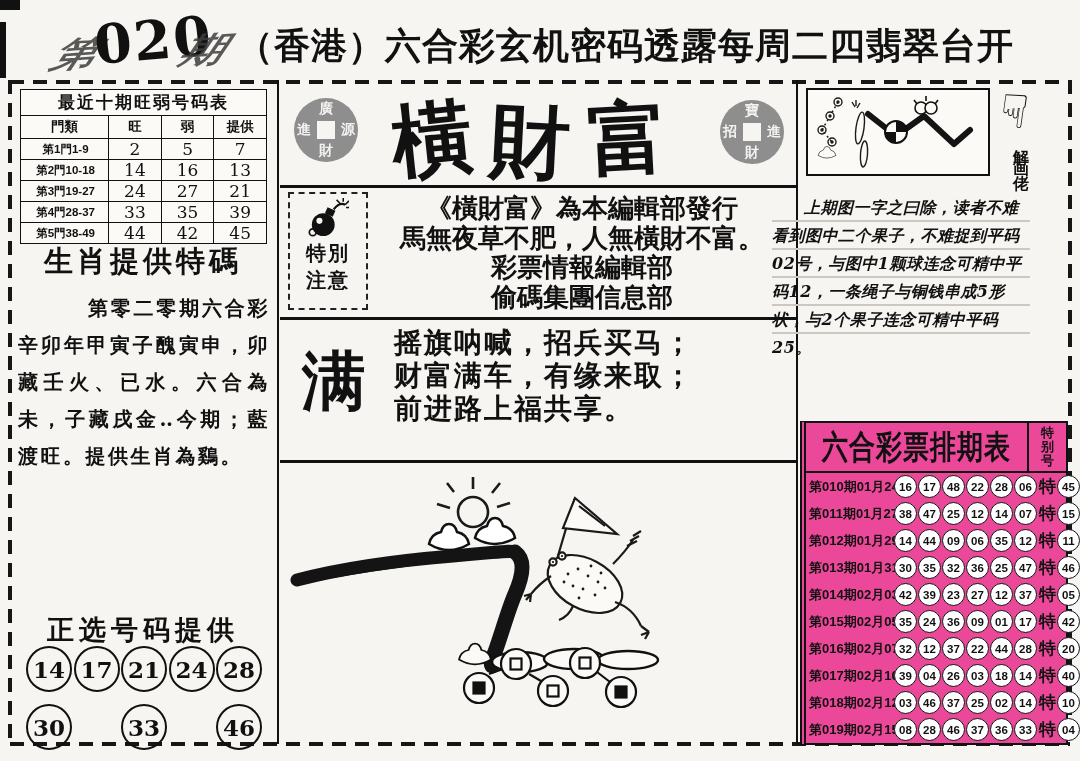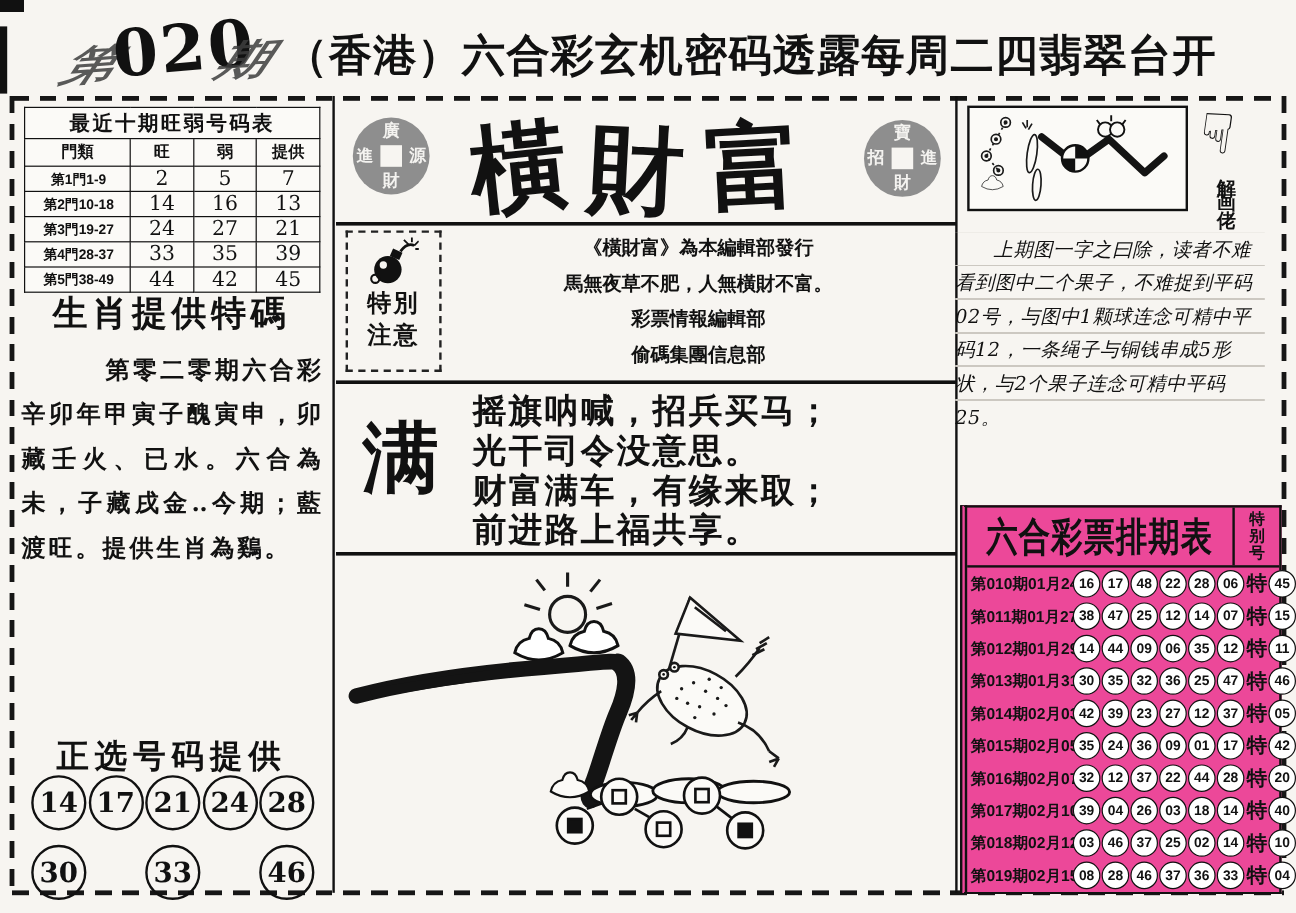--- a/index.html
+++ b/index.html
@@ -59,34 +59,34 @@
   .c-bottom{left:50%;bottom:2px;transform:translateX(-50%);}
   .c-left{left:3px;top:50%;transform:translateY(-50%);}
   .c-right{right:3px;top:50%;transform:translateY(-50%);}
   .c-hole{position:absolute;left:50%;top:50%;width:18px;height:18px;background:#f7f5f1;
           transform:translate(-50%,-50%);}
   
   .notice-box{position:absolute;left:288px;top:192px;width:80px;height:118px;border:2.5px dashed #222;
               display:flex;flex-direction:column;align-items:center;justify-content:flex-start;padding-top:4px;box-sizing:border-box;}
   .notice-label{font-size:20px;font-weight:900;line-height:23px;letter-spacing:2px;margin-top:4px;text-align:right;}
   .notice-text{position:absolute;left:372px;top:194px;width:420px;text-align:center;
-               font-family:Liberation Mono, monospace;font-weight:700;font-size:16px;line-height:29.5px;}
+               font-family:Liberation Serif, serif;font-weight:700;font-size:26px;line-height:29.5px;}
   
   .big-char{position:absolute;left:302px;top:338px;font-size:64px;font-weight:900;}
   .verse{position:absolute;left:394px;top:326px;width:400px;font-size:28px;font-weight:800;
          line-height:33px;letter-spacing:2px;}
   
   .center-draw{position:absolute;left:283px;top:464px;}
   
   .frame-draw{position:absolute;left:806px;top:88px;width:180px;height:84px;border:2.5px solid #111;background:#fbfaf7;}
   .hand{position:absolute;left:1000px;top:84px;font-size:46px;transform:rotate(8deg);}
   .vert-caption{position:absolute;left:1010px;top:136px;writing-mode:vertical-rl;
                 font-size:16px;font-weight:800;letter-spacing:13px;}
-  .analysis{position:absolute;left:796px;top:194px;width:258px;height:144px;
-            font-family:"DejaVu Serif",serif;font-style:italic;font-weight:400;
+  .analysis{position:absolute;left:772px;top:194px;width:258px;height:144px;
+            font-family:"DejaVu Serif",serif;font-style:italic;font-weight:700;
             font-size:16px;line-height:28px;letter-spacing:.5px;text-indent:2em;
             background:repeating-linear-gradient(180deg,transparent 0 26.5px,#ccc8c1 26.5px 28px);}
   
   .sch-table{position:absolute;left:800px;top:421px;width:268px;box-sizing:border-box;
              border:2.5px solid #111;border-left:6px double #111;background:#ec4899;}
   .sch-head{display:flex;height:48px;border-bottom:2.5px solid #111;}
   .sch-title{flex:1;display:flex;align-items:center;justify-content:center;
              font-size:26px;font-weight:900;transform:scaleY(1.25);letter-spacing:1px;white-space:nowrap;}
   .sch-spec{width:37px;border-left:2.5px solid #111;display:flex;align-items:center;justify-content:center;}
   .sch-spec span{display:block;width:15px;font-size:13px;font-weight:800;line-height:14px;word-break:break-all;text-align:center;}
@@ -220,21 +220,20 @@
   <div class="notice-text">
     <div>《橫財富》為本編輯部發行</div>
     <div>馬無夜草不肥，人無橫財不富。</div>
     <div>彩票情報編輯部</div>
     <div>偷碼集團信息部</div>
   </div>
 
   <div class="big-char">满</div>
   <div class="verse">
     <div>摇旗呐喊，招兵买马；</div>
-    <div>光干司令没意思。</div>
     <div>财富满车，有缘来取；</div>
     <div>前进路上福共享。</div>
   </div>
 
   <svg class="center-draw" width="510" height="276" viewBox="0 0 510 276">
 
     <g stroke="#1a1a1a" fill="none" stroke-width="2.6">
       <circle cx="190" cy="48" r="15"></circle>
       <line x1="171" y1="28" x2="164" y2="19"></line>
         <line x1="190" y1="25" x2="190" y2="13"></line>

